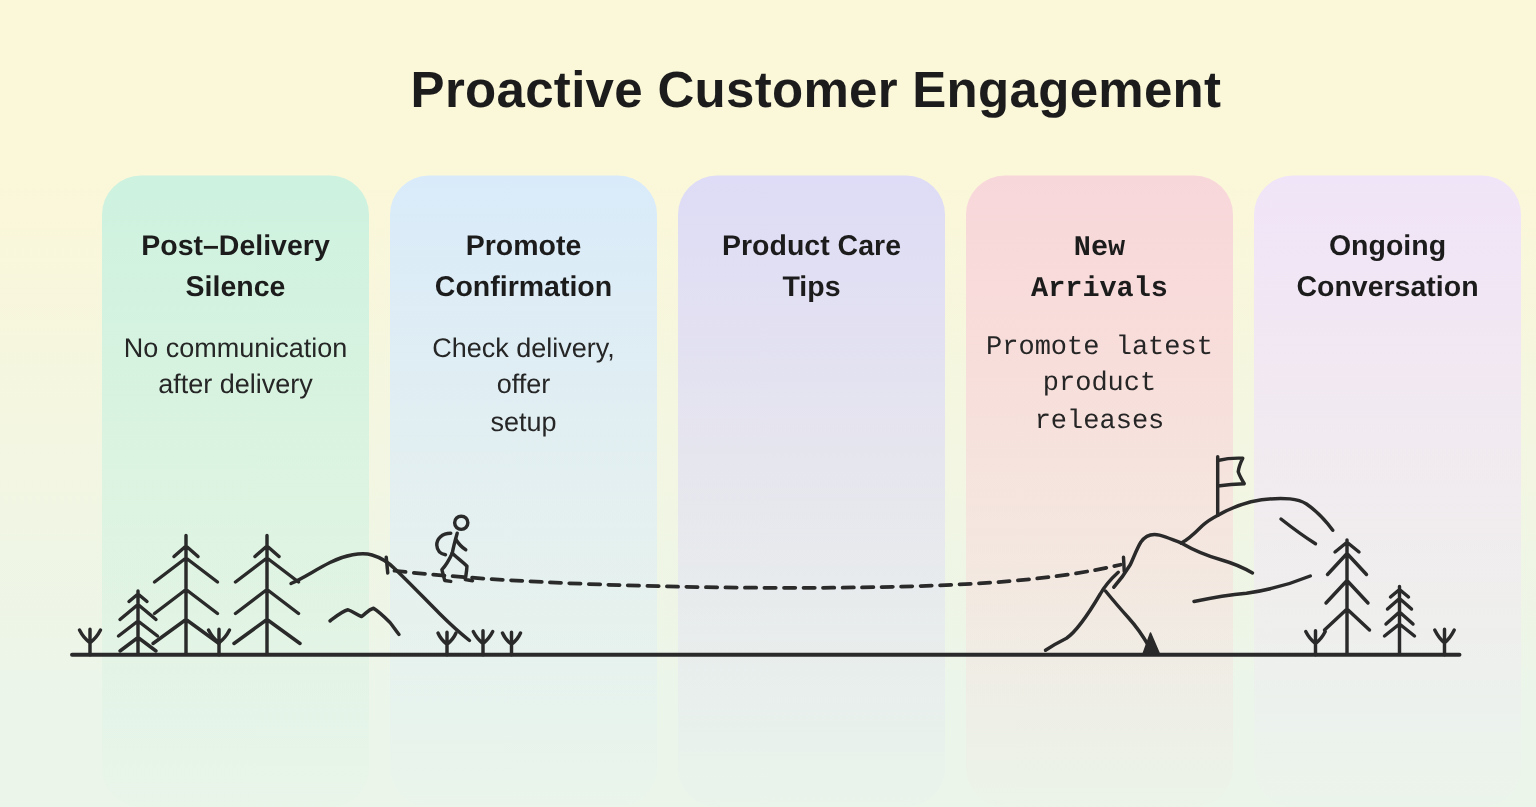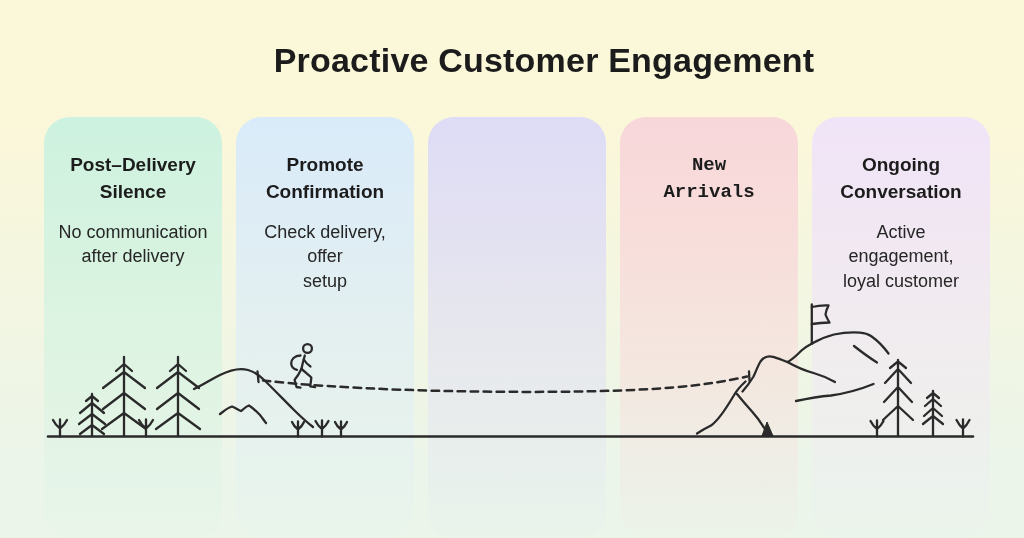--- a/index.html
+++ b/index.html
@@ -10,21 +10,21 @@
   .canvas {
     position:relative; width:1024px; height:538px;
     background:linear-gradient(180deg, var(--background-top) 0%, var(--background-top) 22%, var(--background-bottom) 88%);
   }
   .title {
     position:absolute; top:41px; left:0; width:100%; margin:0;
     text-align:center; font-size:34px; font-weight:700;
     color:var(--text-primary); letter-spacing:0.2px;padding-left:32px;
   }
   .cards {
-    position:absolute; top:117px; left:32px; width:946px; height:421px;
+    position:absolute; top:117px; left:56px; width:946px; height:421px;
     display:flex; gap:14px;padding-left:12px;
   }
   .card {
     flex:1; border-radius:26px; box-sizing:border-box;
     padding:35px 12px 0; text-align:center;
   }
   .card-title {
     font-size:19px; font-weight:700; line-height:1.42;
     white-space:pre-line; color:var(--text-primary);
   }
@@ -55,30 +55,32 @@
       <div class="card-desc">No communication
 after delivery</div>
     </div>
     <div class="card" style="background: linear-gradient(rgb(217, 235, 250) 0%, rgba(217, 235, 250, 0.78) 30%, rgba(217, 235, 250, 0.42) 65%, rgba(217, 235, 250, 0.05) 100%);">
       <div class="card-title">Promote
 Confirmation</div>
       <div class="card-desc">Check delivery, offer
 setup</div>
     </div>
     <div class="card" style="background: linear-gradient(rgb(222, 220, 246) 0%, rgba(222, 220, 246, 0.78) 30%, rgba(222, 220, 246, 0.42) 65%, rgba(222, 220, 246, 0.05) 100%);">
+      <div class="card-title">Product Care
+Tips</div>
     </div>
     <div class="card" style="background: linear-gradient(rgb(248, 215, 218) 0%, rgba(248, 215, 218, 0.78) 30%, rgba(248, 215, 218, 0.42) 65%, rgba(248, 215, 218, 0.05) 100%); font-family: Liberation Mono, monospace;">
       <div class="card-title">New
 Arrivals</div>
+      <div class="card-desc">Promote latest
+product releases</div>
     </div>
     <div class="card" style="background: linear-gradient(rgb(240, 228, 248) 0%, rgba(240, 228, 248, 0.78) 30%, rgba(240, 228, 248, 0.42) 65%, rgba(240, 228, 248, 0.05) 100%);">
       <div class="card-title">Ongoing
 Conversation</div>
-      <div class="card-desc">Active engagement,
-loyal customer</div>
     </div>
   </div>
 
   <svg class="scene" width="1024" height="538" viewBox="0 0 1024 538">
 
     <path class="ground" d="M48,436.5 H973"></path>
 
     <g>
       <path d="M60,419.5 V436.5 M53,420 C55,424 58,427 60,428.5 M67,420 C65,424 62,427 60,428.5"></path>
       <path d="M146,419.5 V436.5 M139,420 C141,424 144,427 146,428.5 M153,420 C151,424 148,427 146,428.5"></path>

